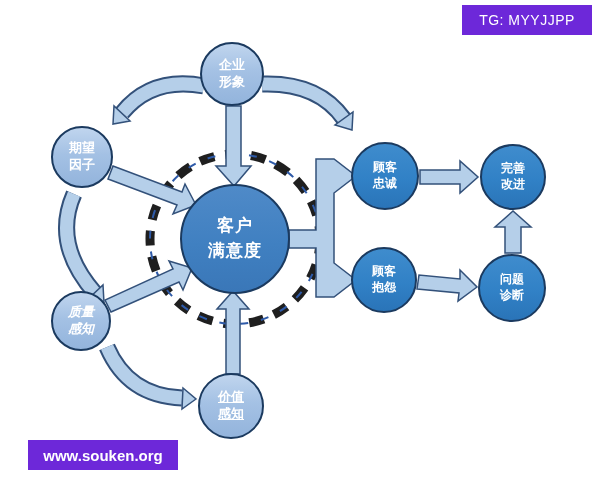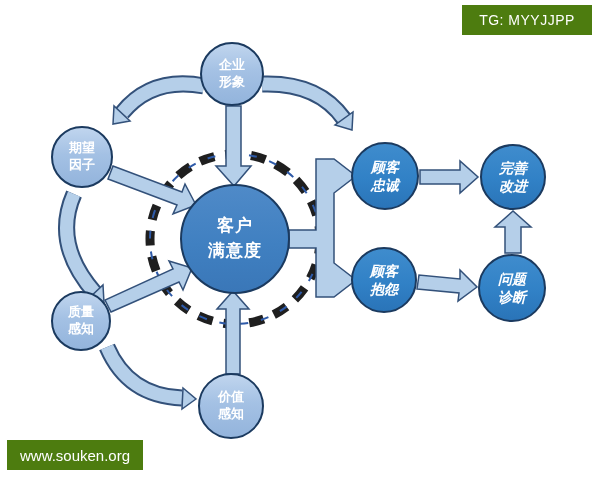--- a/index.html
+++ b/index.html
@@ -5,26 +5,26 @@
   html,body{margin:0;padding:0;}
   body{font-family:"Liberation Sans", sans-serif;}
   .stage{position:relative;width:600px;height:480px;background:#ffffff;overflow:hidden;}
   .stage svg{position:absolute;left:0;top:0;}
   .node{position:absolute;border-radius:50%;display:flex;align-items:center;justify-content:center;
         text-align:center;color:#ffffff;font-weight:bold;white-space:pre-line;
         border:2px solid #1b3a5f;box-sizing:border-box;line-height:1.3;}
   .node.satellite{background:linear-gradient(180deg,#c0d5ee 0%,#a4c1e4 45%,#93b4dc 100%);font-size:13px;}
   .node.center{background:linear-gradient(180deg,#4f8ac8 0%,#4080c1 55%,#3a77b8 100%);
                font-size:17px;letter-spacing:1px;line-height:1.45;}
-  .node.process{background:linear-gradient(180deg,#3f8ccd 0%,#3181c6 55%,#2a74b8 100%);font-size:14px;font-style:italic;}
-  .badge{position:absolute;background:#4d7c0f;color:#ffffff;}
+  .node.process{background:linear-gradient(180deg,#3f8ccd 0%,#3181c6 55%,#2a74b8 100%);font-size:12px;}
+  .badge{position:absolute;background:#6d28d9;color:#ffffff;margin-left:21px;}
   .badge.tg{top:5px;right:8px;width:130px;height:30px;font-size:14px;
             display:flex;align-items:center;justify-content:center;letter-spacing:.5px;}
-  .badge.site{left:7px;bottom:10px;width:136px;height:30px;font-size:15px;
-            display:flex;align-items:center;justify-content:center;}
+  .badge.site{left:7px;bottom:10px;width:150px;height:30px;font-size:15px;
+            display:flex;align-items:center;justify-content:center;font-weight:bold;}
 </style>
 </head>
 <body>
 
 <div class="stage">
 
   <svg width="600" height="480" viewBox="0 0 600 480">
 
     <g>
       <circle cx="235" cy="239" r="85" fill="none" stroke="#1f1f1f" stroke-width="9" stroke-dasharray="15 11"></circle>
@@ -71,24 +71,24 @@
 
     <polygon points="505,253 505,227 495,227 513,211 531,227 521,227 521,253" fill="#b5cfe9" stroke="#33517a" stroke-width="1.5"></polygon>
   </svg>
 
   <div class="node satellite" style="left:51px;top:126px;width:62px;height:62px;">期望
 因子</div>
 
   <div class="node satellite" style="left:200px;top:42px;width:64px;height:64px;">企业
 形象</div>
 
-  <div class="node satellite" style="left:51px;top:291px;width:60px;height:60px;">质量
+  <div class="node satellite" style="left:51px;top:291px;width:60px;height:60px;font-style:italic;">质量
 感知</div>
 
-  <div class="node satellite" style="left:198px;top:373px;width:66px;height:66px;">价值
+  <div class="node satellite" style="left:198px;top:373px;width:66px;height:66px;text-decoration:underline;">价值
 感知</div>
 
   <div class="node center" style="left:180px;top:184px;width:110px;height:110px;text-align:center;">客户
 满意度</div>
 
   <div class="node process" style="left:351px;top:142px;width:68px;height:68px;">顾客
 忠诚</div>
 
   <div class="node process" style="left:351px;top:247px;width:66px;height:66px;">顾客
 抱怨</div>

